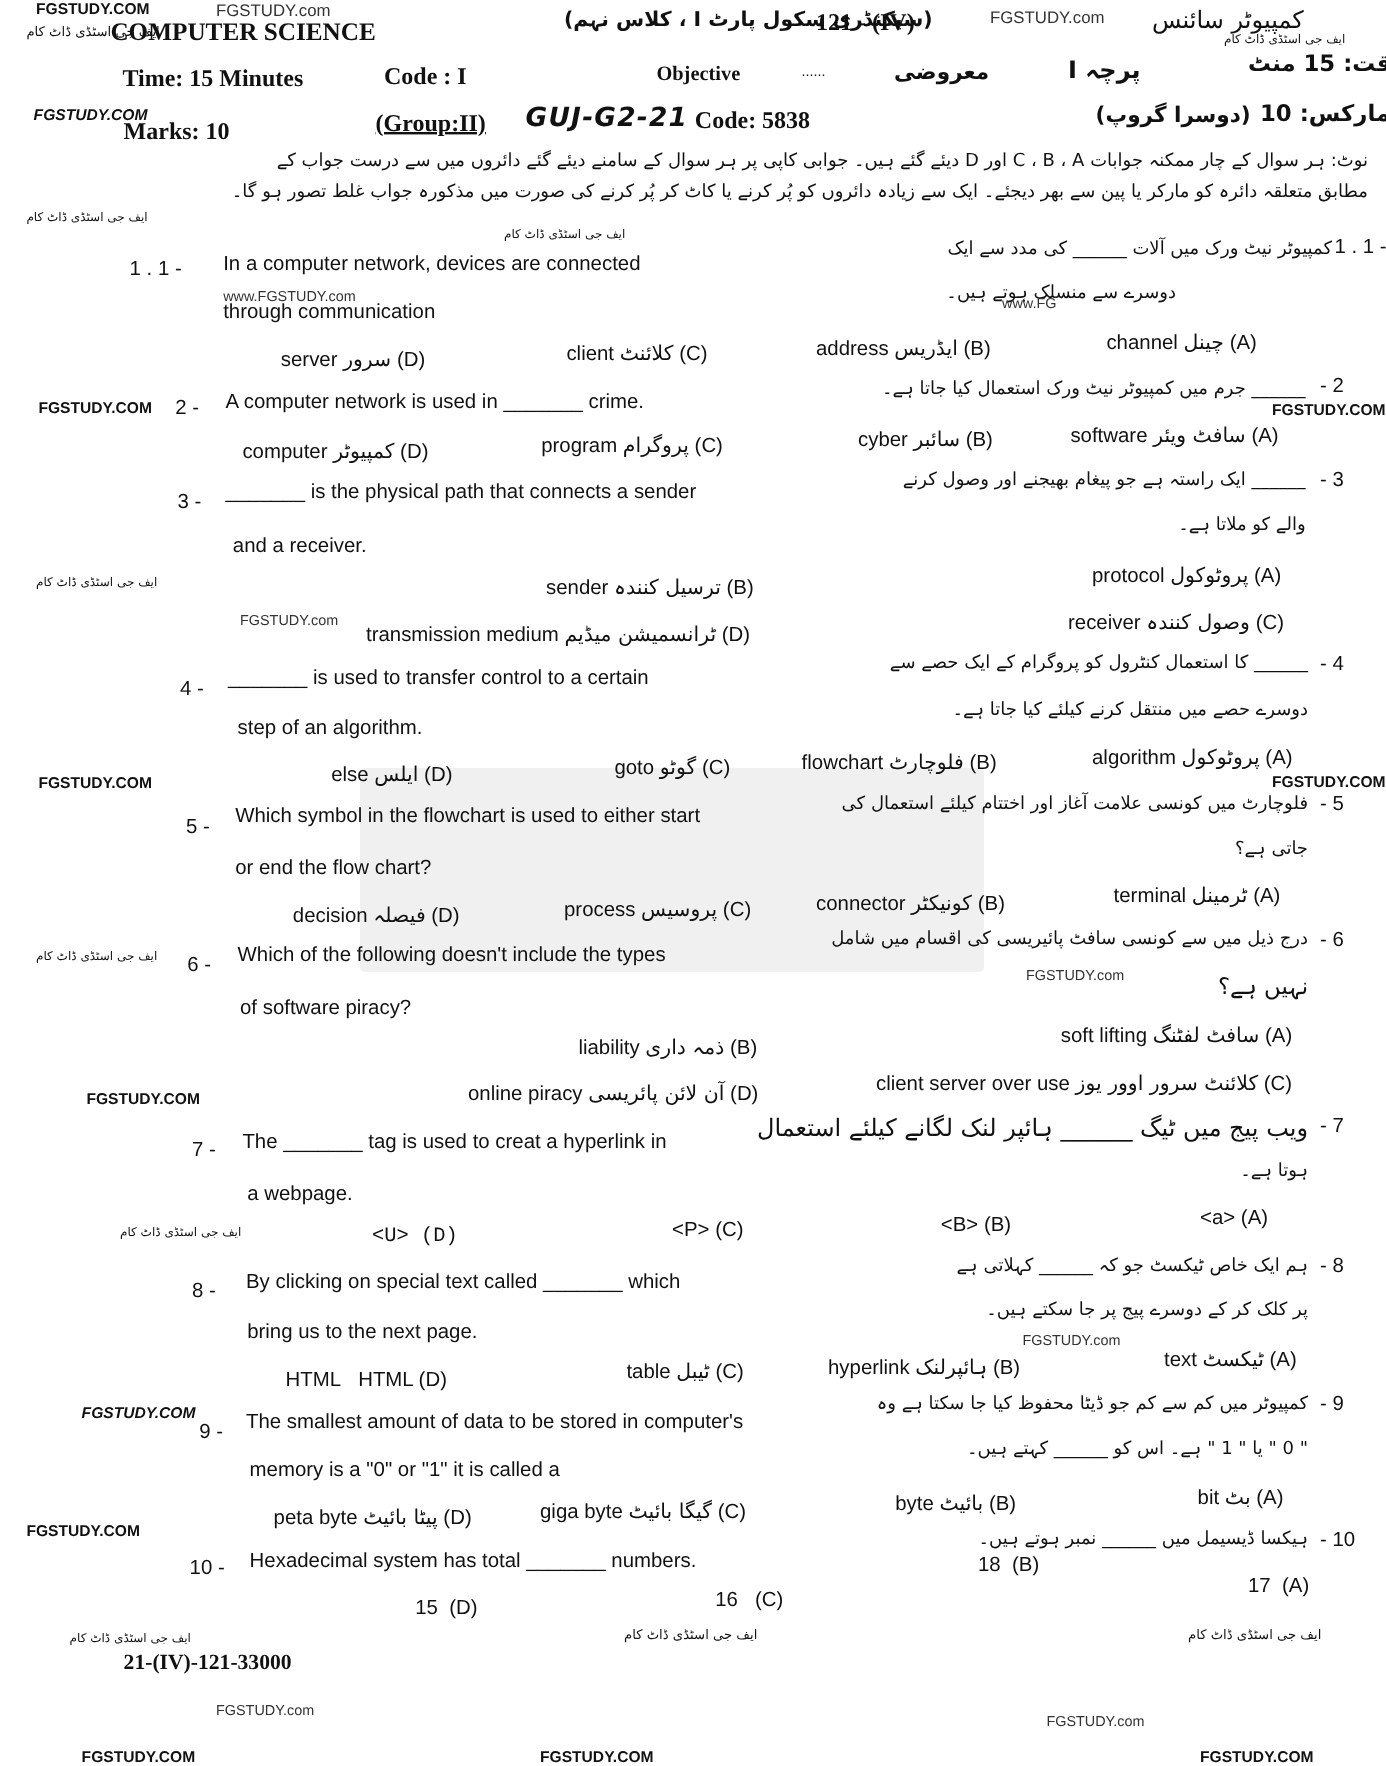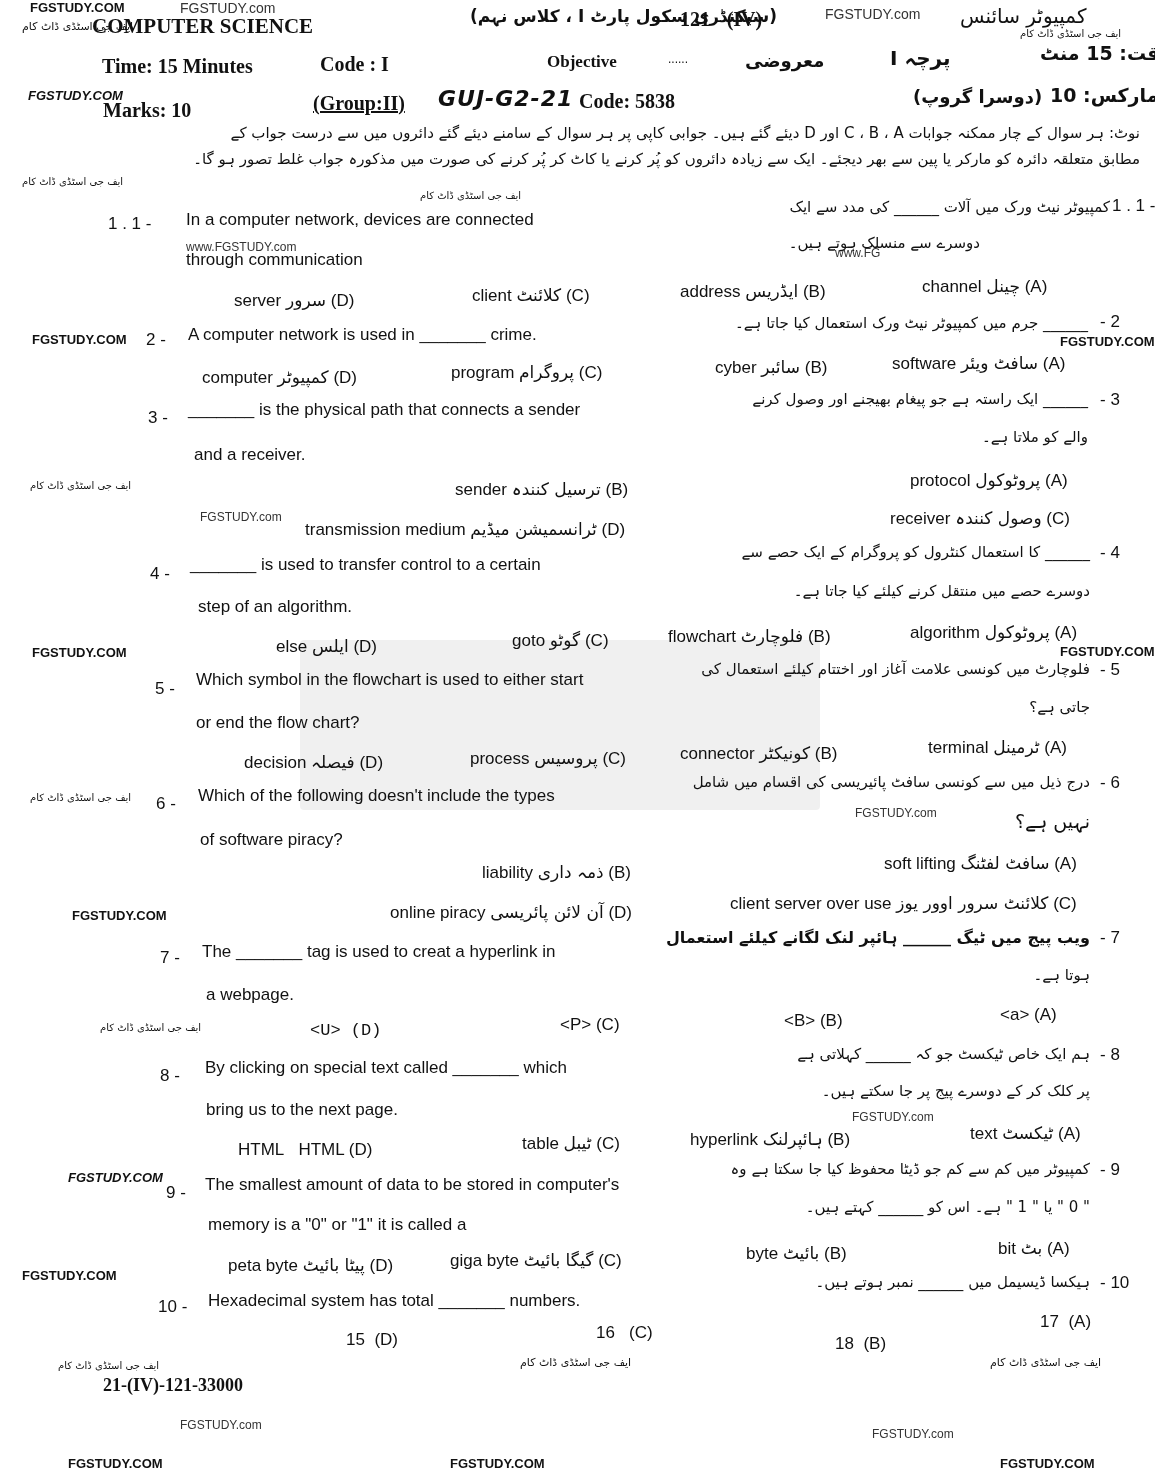--- a/index.html
+++ b/index.html
@@ -140,21 +140,21 @@
   <div class="abs opt" style="left:884px;top:853px;"><span>soft lifting</span> <span class="urdu">سافٹ لفٹنگ</span> <span>(A)</span></div>
   <span class="abs wm" style="left:72px;top:908px;">FGSTUDY.COM</span>
   <div class="abs opt" style="left:390px;top:902px;"><span>online piracy</span> <span class="urdu">آن لائن پائریسی</span> <span>(D)</span></div>
   <div class="abs opt" style="left:730px;top:893px;"><span>client server over use</span> <span class="urdu">کلائنٹ سرور اوور یوز</span> <span>(C)</span></div>
 </div>
 
 <div>
   <span class="abs q" style="left:160px;top:948px;">7 -</span>
   <span class="abs q" style="left:202px;top:942px;">The _______ tag is used to creat a hyperlink in</span>
   <span class="abs q" style="left:206px;top:985px;">a webpage.</span>
-  <div class="abs urdu" style="left:640px;top:928px;width:450px;text-align:right;font-size:16px;font-weight:bold;">ویب پیج میں ٹیگ ______ ہائپر لنک لگانے کیلئے استعمال</div>
+  <div class="abs urdu" style="left:640px;top:928px;width:450px;text-align:right;font-size:20px;">ویب پیج میں ٹیگ ______ ہائپر لنک لگانے کیلئے استعمال</div>
   <span class="abs q" style="left:1100px;top:928px;">- 7</span>
   <div class="abs urdu" style="left:640px;top:966px;width:450px;text-align:right;font-size:15px;">ہوتا ہے۔</div>
   <span class="abs urdu" style="left:100px;top:1022px;font-size:10px;">ایف جی اسٹڈی ڈاٹ کام</span>
   <div class="abs opt" style="left:310px;top:1021px;font-family:Liberation Mono, monospace;"><span>&lt;U&gt;</span> <span>(D)</span></div>
   <div class="abs opt" style="left:560px;top:1015px;"><span>&lt;P&gt;</span> <span>(C)</span></div>
   <div class="abs opt" style="left:784px;top:1011px;"><span>&lt;B&gt;</span> <span>(B)</span></div>
   <div class="abs opt" style="left:1000px;top:1005px;"><span>&lt;a&gt;</span> <span>(A)</span></div>
 </div>
 
 <div>
@@ -186,21 +186,21 @@
   <div class="abs opt" style="left:998px;top:1238px;"><span>bit</span> <span class="urdu">بٹ</span> <span>(A)</span></div>
 </div>
 
 <div>
   <span class="abs q" style="left:158px;top:1297px;">10 -</span>
   <span class="abs q" style="left:208px;top:1291px;">Hexadecimal system has total _______ numbers.</span>
   <div class="abs urdu" style="left:640px;top:1273px;width:450px;text-align:right;font-size:15px;">ہیکسا ڈیسیمل میں ______ نمبر ہوتے ہیں۔</div>
   <span class="abs q" style="left:1100px;top:1273px;">- 10</span>
   <div class="abs opt" style="left:346px;top:1330px;"><span>15</span>&nbsp; <span>(D)</span></div>
   <div class="abs opt" style="left:596px;top:1323px;"><span>16</span>&nbsp;&nbsp; <span>(C)</span></div>
-  <div class="abs opt" style="left:815px;top:1334px;margin-left:20px;"><span>18</span>&nbsp; <span>(B)</span></div>
+  <div class="abs opt" style="left:815px;top:1294px;"><span>18</span>&nbsp; <span>(B)</span></div>
   <div class="abs opt" style="left:1040px;top:1312px;"><span>17</span>&nbsp; <span>(A)</span></div>
 </div>
 
 <div>
   <span class="abs urdu" style="left:58px;top:1360px;font-size:10px;">ایف جی اسٹڈی ڈاٹ کام</span>
   <span class="abs urdu" style="left:520px;top:1356px;font-size:11px;">ایف جی اسٹڈی ڈاٹ کام</span>
   <span class="abs urdu" style="left:990px;top:1356px;font-size:11px;">ایف جی اسٹڈی ڈاٹ کام</span>
   <span class="abs serif" style="left:103px;top:1375px;font-size:18px;">21-(IV)-121-33000</span>
   <span class="abs wm-light" style="left:180px;top:1418px;font-size:12px;">FGSTUDY.com</span>
   <span class="abs wm-light" style="left:872px;top:1427px;font-size:12px;">FGSTUDY.com</span>

